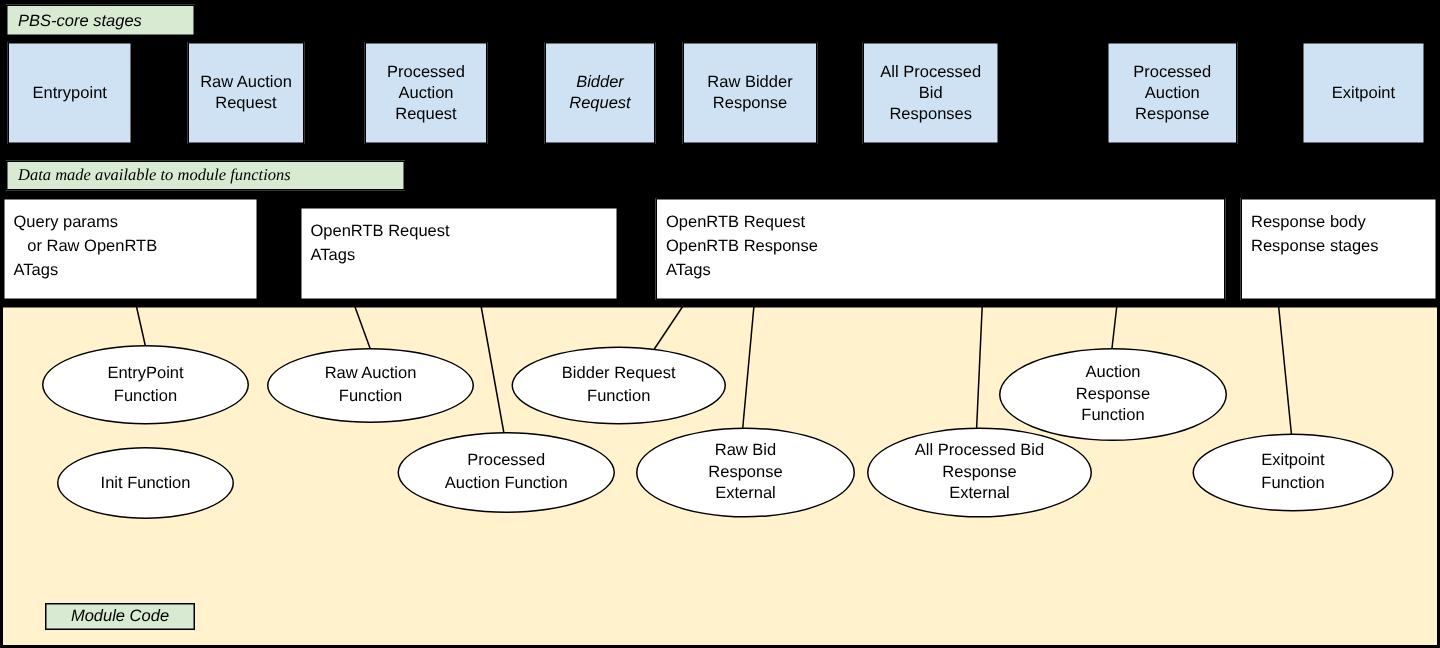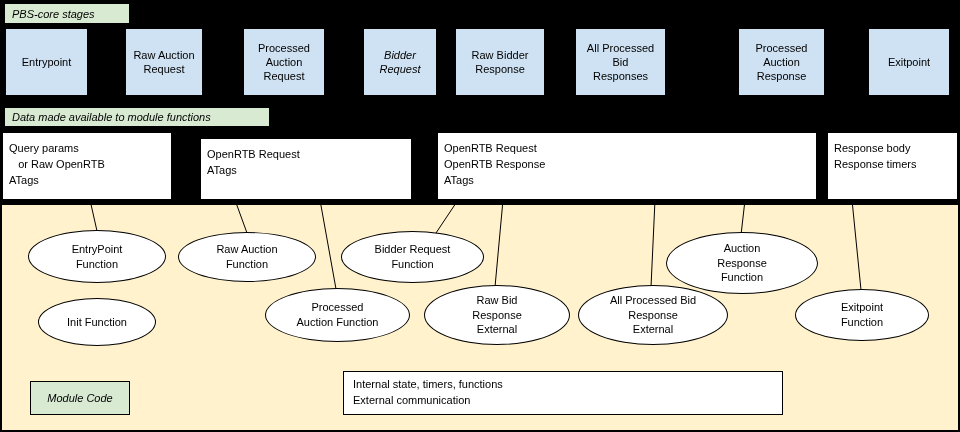--- a/index.html
+++ b/index.html
@@ -50,22 +50,22 @@
   #st0 { left:5px;   width:83px; }
   #st1 { left:125px; width:78px; }
   #st2 { left:243px; width:82px; }
   #st3 { left:363px; width:74px;font-style:italic; }
   #st4 { left:455px; width:90px; }
   #st5 { left:575px; width:91px; }
   #st6 { left:738px; width:87px; }
   #st7 { left:868px; width:82px; }
   
   #lbl-stages { left:4px; top:3px;   width:126px; height:21px; }
-  #lbl-data   { left:4px; top:107px; width:266px; height:20px; }
-  #lbl-module { left:30px; top:381px; width:100px; height:34px; justify-content:center; }
+  #lbl-data   { left:4px; top:107px; width:266px; height:20px;font-family:Liberation Serif, serif; }
+  #lbl-module { left:30px; top:402px; width:100px; height:18px; justify-content:center; }
   
   #db0 { left:2px;   top:132px; width:170px; height:68px; }
   #db1 { left:200px; top:138px; width:212px; height:62px; }
   #db2 { left:437px; top:132px; width:380px; height:68px; }
   #db3 { left:827px; top:132px; width:131px; height:68px; }
   
   #fn0 { left:28px;  top:230px; width:138px; height:53px; }
   #fn1 { left:38px;  top:298px; width:118px; height:48px; }
   #fn2 { left:178px; top:232px; width:138px; height:50px; }
   #fn3 { left:265px; top:288px; width:145px; height:54px; }
@@ -106,21 +106,21 @@
 
   <div class="databox" id="db0">Query params
    or Raw OpenRTB
 ATags</div>
   <div class="databox" id="db1">OpenRTB Request
 ATags</div>
   <div class="databox" id="db2">OpenRTB Request
 OpenRTB Response
 ATags</div>
   <div class="databox" id="db3">Response body
-Response timers</div>
+Response stages</div>
 
   <div id="module-area"></div>
 
   <svg id="connectors" viewBox="0 0 960 432" xmlns="http://www.w3.org/2000/svg">
     <line x1="90" y1="200" x2="97" y2="231"></line>
     <line x1="235" y1="200" x2="247" y2="233"></line>
     <line x1="320" y1="200" x2="336" y2="289"></line>
     <line x1="458" y1="200" x2="436" y2="233"></line>
     <line x1="503" y1="200" x2="495" y2="287"></line>
     <line x1="655" y1="200" x2="651" y2="287"></line>
@@ -143,16 +143,14 @@
   <div class="fn" id="fn6">All Processed Bid
 Response
 External</div>
   <div class="fn" id="fn7">Auction
 Response
 Function</div>
   <div class="fn" id="fn8">Exitpoint
 Function</div>
 
   <div class="label-green" id="lbl-module">Module Code</div>
-  <div class="databox" id="internal-box">Internal state, timers, functions
-External communication</div>
 
 </div>
 
 </body></html>

